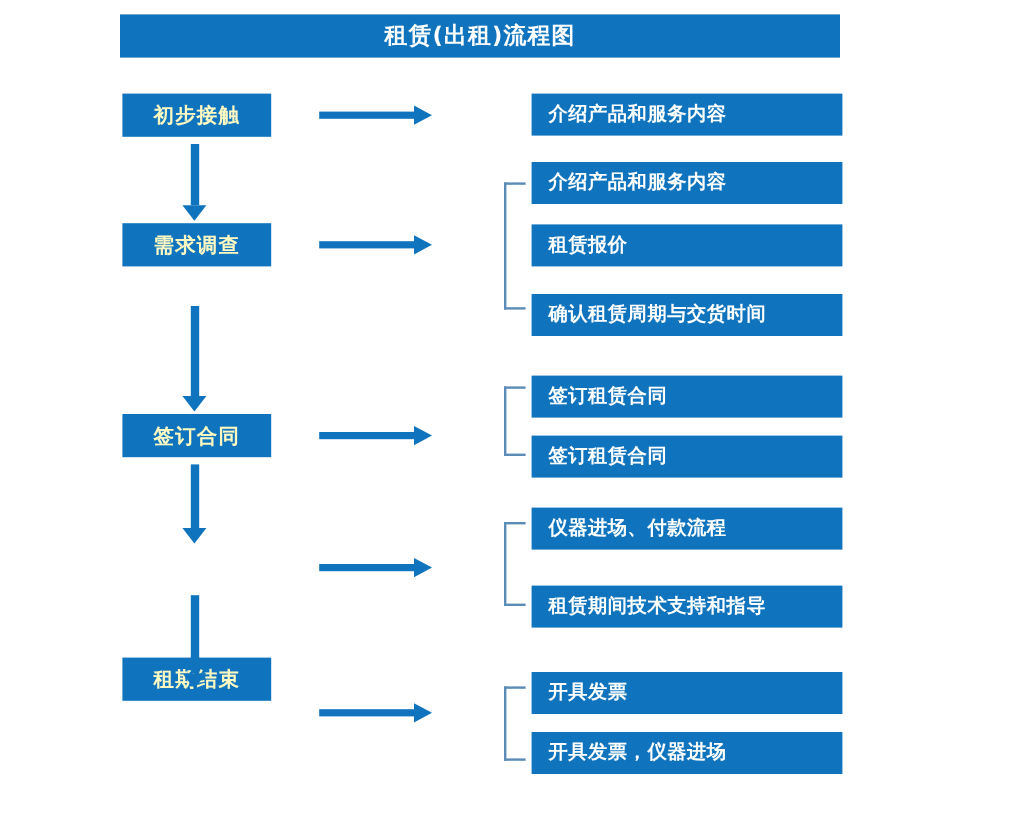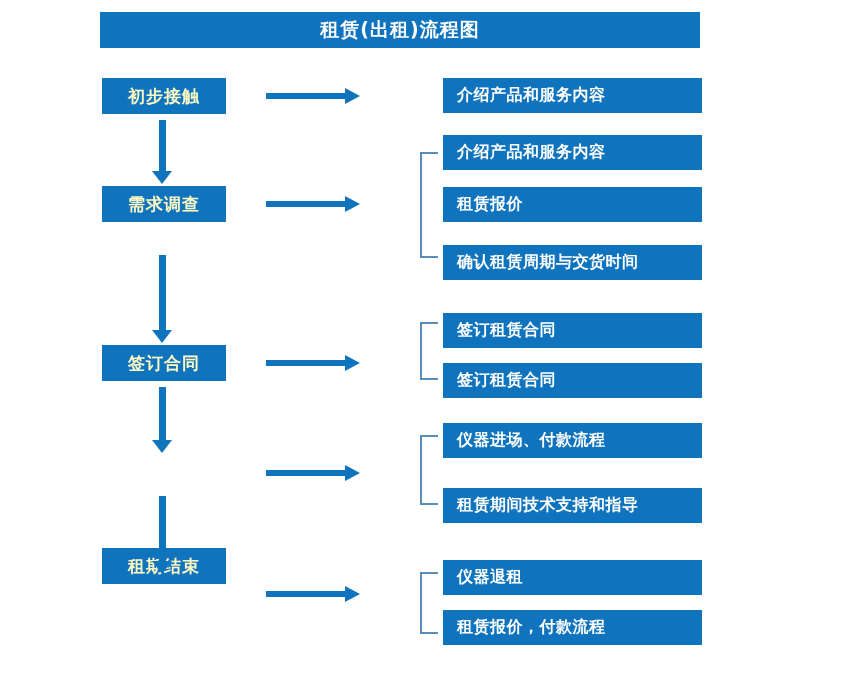--- a/index.html
+++ b/index.html
@@ -192,16 +192,16 @@
   <div class="detail-box" style="top:135px;">介绍产品和服务内容</div>
   <div class="detail-box" style="top:245px;">确认租赁周期与交货时间</div>
   <div class="detail-box" style="top:187px;">租赁报价</div>
 
   <div class="detail-box" style="top:313px;">签订租赁合同</div>
   <div class="detail-box" style="top:363px;">签订租赁合同</div>
 
   <div class="detail-box" style="top:423px;">仪器进场、付款流程</div>
   <div class="detail-box" style="top:488px;">租赁期间技术支持和指导</div>
 
-  <div class="detail-box" style="top:560px;">仪器退租</div>
-  <div class="detail-box" style="top:610px;">租赁报价，付款流程</div>
+  <div class="detail-box" style="top:560px;">开具发票</div>
+  <div class="detail-box" style="top:610px;">开具发票，仪器进场</div>
 
 </div>
 
 </body></html>

